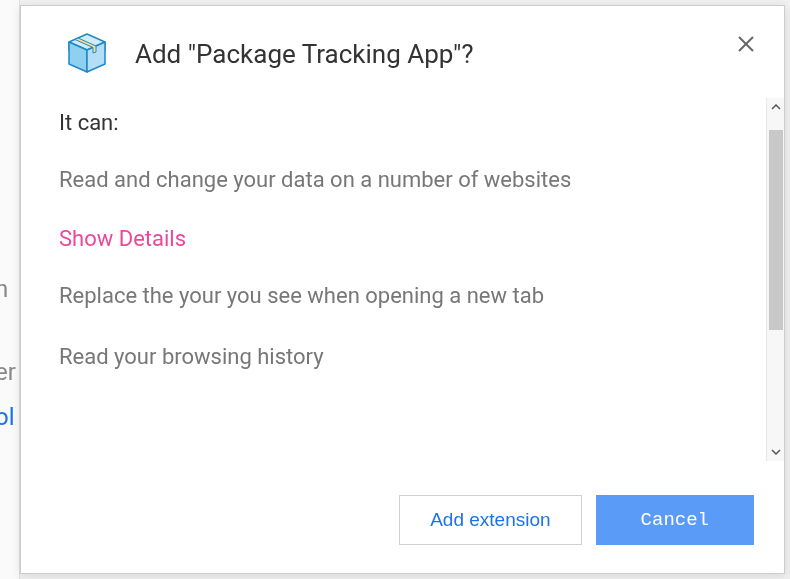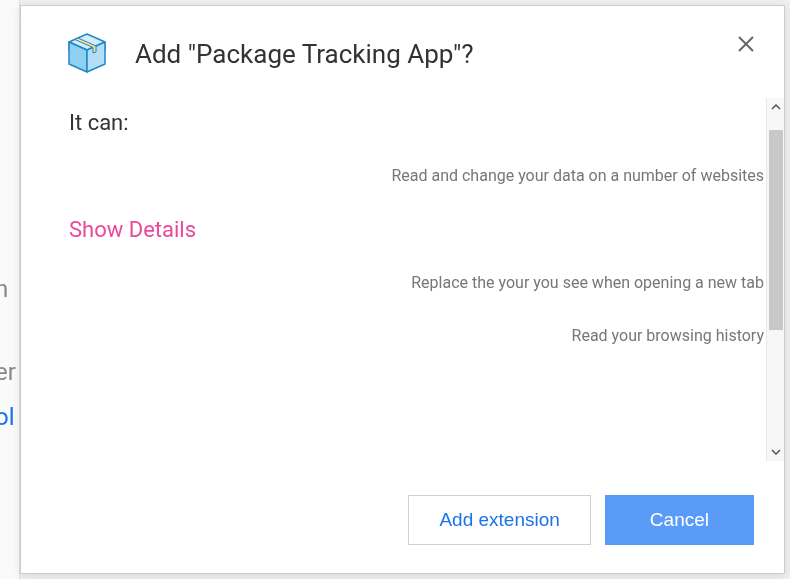--- a/index.html
+++ b/index.html
@@ -106,37 +106,35 @@
       width: 18px;
       height: 18px;
       stroke: #666;
       stroke-width: 2;
     }
     .dialog-body {
       flex: 1;
       position: relative;
       padding: 0 20px 0 38px;
       overflow: hidden;
-      margin-left: 10px;
     }
     .body-content {
       padding-top: 12px;
       height: 100%;
     }
     .lead-text {
       font-size: 22px;
       color: #333;
       margin-bottom: 30px;
     }
     .perm-item {
-      font-size: 16px;
+      font-size: 22px;
       color: #777;
       margin-bottom: 30px;
       line-height: 1.4;
-      text-align: right;
     }
     .link {
       color: #ec4899;
       font-size: 22px;
       margin-bottom: 30px;
       cursor: pointer;
       display: block;
     }
     .scrollbar {
       position: absolute;
@@ -185,20 +183,21 @@
     }
     .btn-secondary {
       background: #fff;
       color: #1a73e8;
       border-color: #d0d0d0;
     }
     .btn-primary {
       background: #5b9bf8;
       color: #fff;
       padding: 13px 44px;
+      font-family: Liberation Mono, monospace;
     }
   </style>
 </head>
 <body>
 
 <div class="watermark">
   <div class="watermark-text">PC<span class="watermark-sub">risk.com</span></div>
 </div>
 
 <div class="bg-left"></div>

